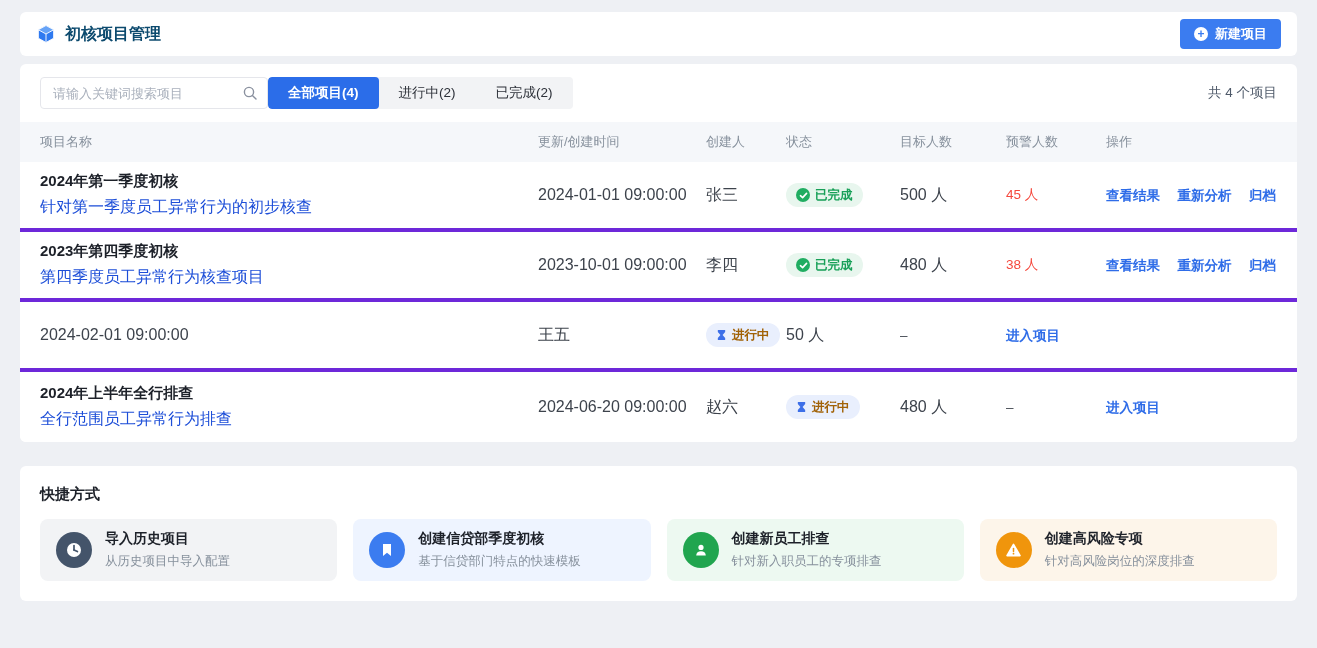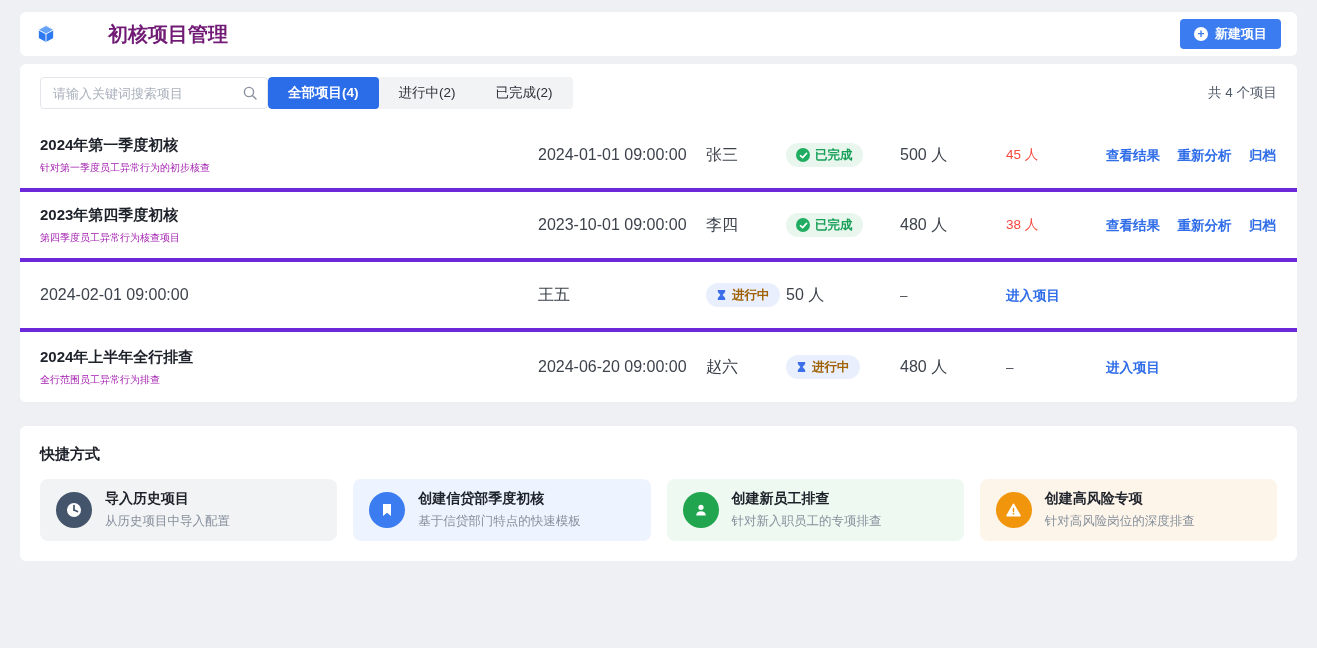--- a/index.html
+++ b/index.html
@@ -12,21 +12,21 @@
   }
   .page { width:1317px; height:648px; padding:12px 20px 0; }
 
   
   .header-card {
     background:#fff; border-radius:6px; height:44px;
     display:flex; align-items:center; justify-content:space-between;
     padding:0 16px;
   }
   .header-left { display:flex; align-items:center; gap:9px; }
-  .page-title { font-size:20px; font-weight:bold; color:#701a75;margin-left:43px; }
+  .page-title { font-size:16px; font-weight:bold; color:#0c4a6e; }
   .btn-primary {
     display:inline-flex; align-items:center; gap:7px;
     background:#3b7cf0; color:#fff; border:none; border-radius:4px;
     height:30px; padding:0 14px; font-size:13px; font-weight:bold; cursor:pointer;
     font-family:inherit;
   }
   .plus-circle {
     width:14px; height:14px; border-radius:50%; background:#fff; color:#3b7cf0;
     display:inline-flex; align-items:center; justify-content:center;
     font-size:12px; font-weight:bold; line-height:1;
@@ -59,21 +59,21 @@
   .tgrid {
     display:grid;
     grid-template-columns:minmax(0,1fr) 168px 80px 114px 106px 100px 171px;
     align-items:center; padding:0 20px;
   }
   .thead { background:#f5f7fa; height:40px; }
   .thead .th { font-size:13px; color:#86909c; }
   .trow { background:#fff; height:70px; border-bottom:4px solid #6d28d9; }
   .trow:last-child { border-bottom:none; }
   .proj-name { font-size:15px; font-weight:bold; color:#1d2129; }
-  .proj-desc { font-size:10px; color:#a21caf; margin-top:6px; }
+  .proj-desc { font-size:16px; color:#1d4ed8; margin-top:6px; }
   .cell-time, .cell-creator, .cell-target { font-size:16px; color:#3d434c; }
   .cell-warning { font-size:13.5px; }
   .warning-red { color:#f5483d; }
   .warning-dash { color:#3d434c; }
   .badge {
     display:inline-flex; align-items:center; gap:5px;
     height:24px; padding:4px 10px; border-radius:12px; font-size:12.5px; font-weight:bold;
   }
   .badge-done { background:#e8f6ee; color:#18a058; }
   .badge-progress { background:#e9effd; color:#a16207; }
@@ -135,20 +135,29 @@
       </div>
       <div class="tabs">
         <button class="tab active">全部项目(4)</button>
         <button class="tab">进行中(2)</button>
         <button class="tab">已完成(2)</button>
       </div>
       <div class="toolbar-spacer"></div>
       <span class="total-count">共 4 个项目</span>
     </div>
 
+    <div class="tgrid thead">
+      <span class="th">项目名称</span>
+      <span class="th">更新/创建时间</span>
+      <span class="th">创建人</span>
+      <span class="th">状态</span>
+      <span class="th">目标人数</span>
+      <span class="th">预警人数</span>
+      <span class="th">操作</span>
+    </div>
 
     <div class="tgrid trow">
       <div>
         <div class="proj-name">2024年第一季度初核</div>
         <div class="proj-desc">针对第一季度员工异常行为的初步核查</div>
       </div>
       <span class="cell-time">2024-01-01  09:00:00</span>
       <span class="cell-creator">张三</span>
       <span>
         <span class="badge badge-done">

